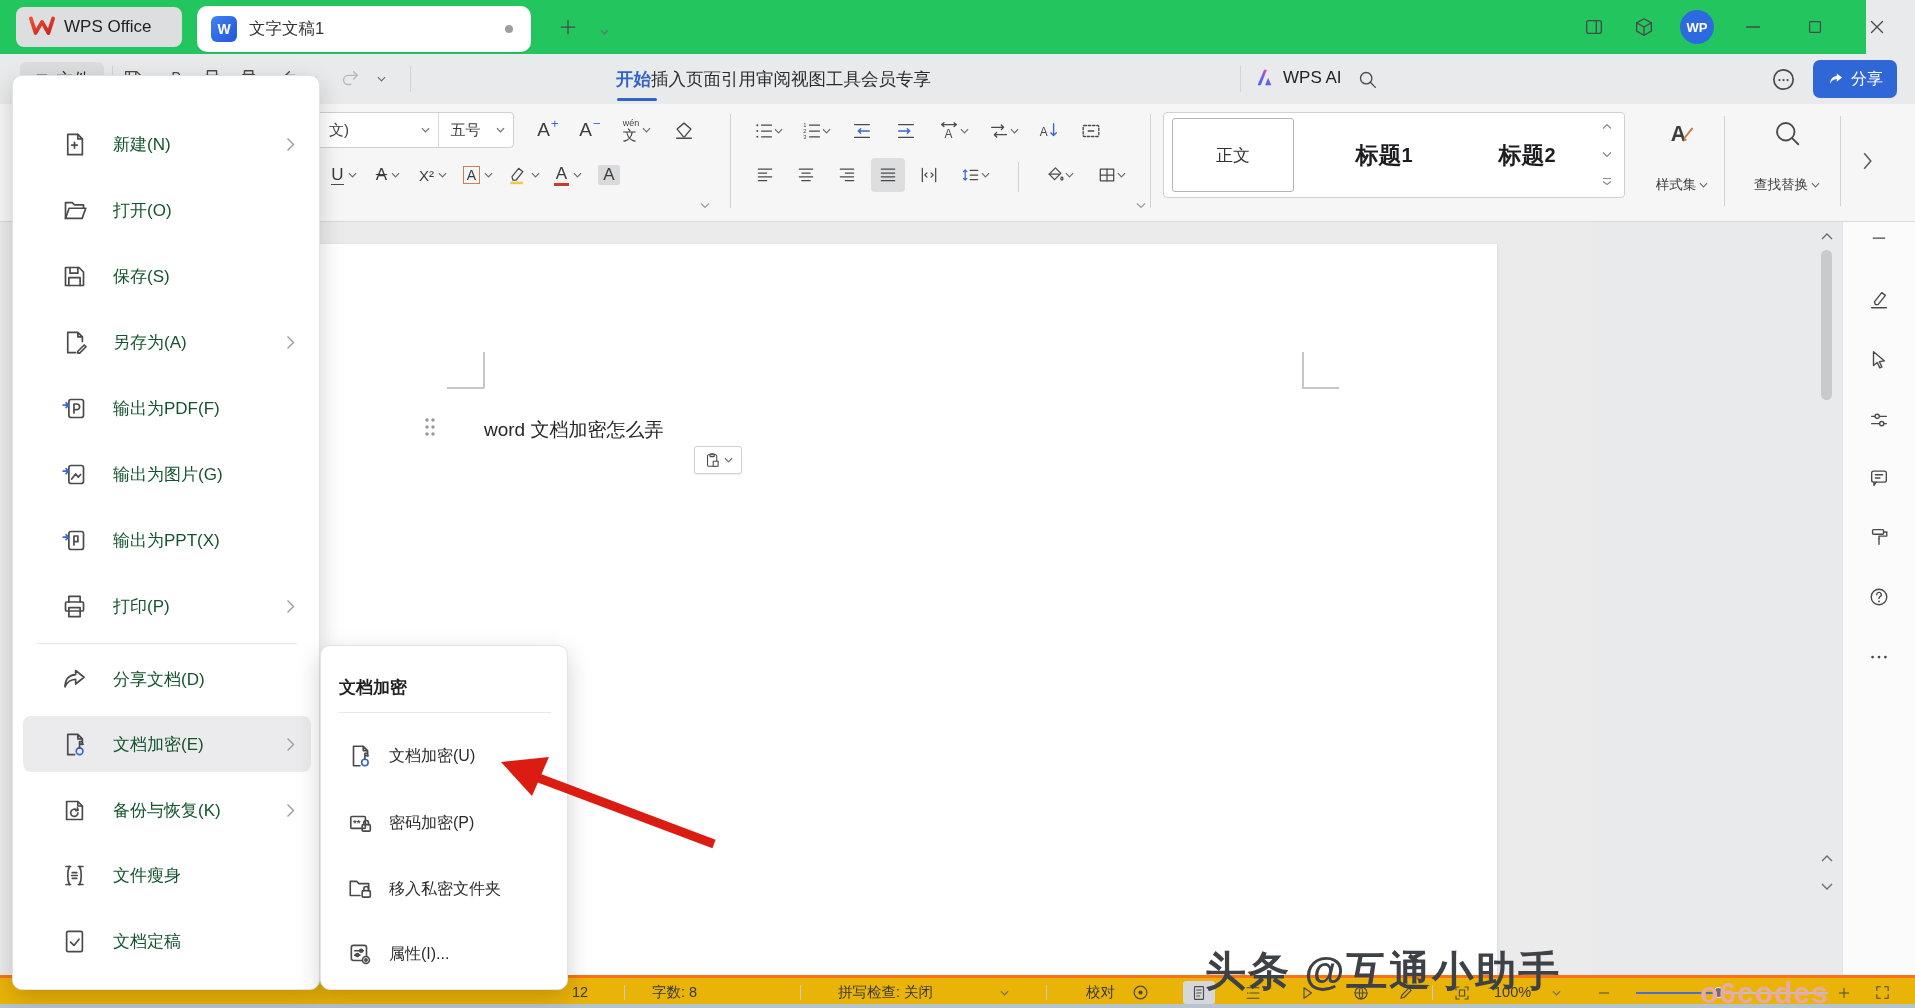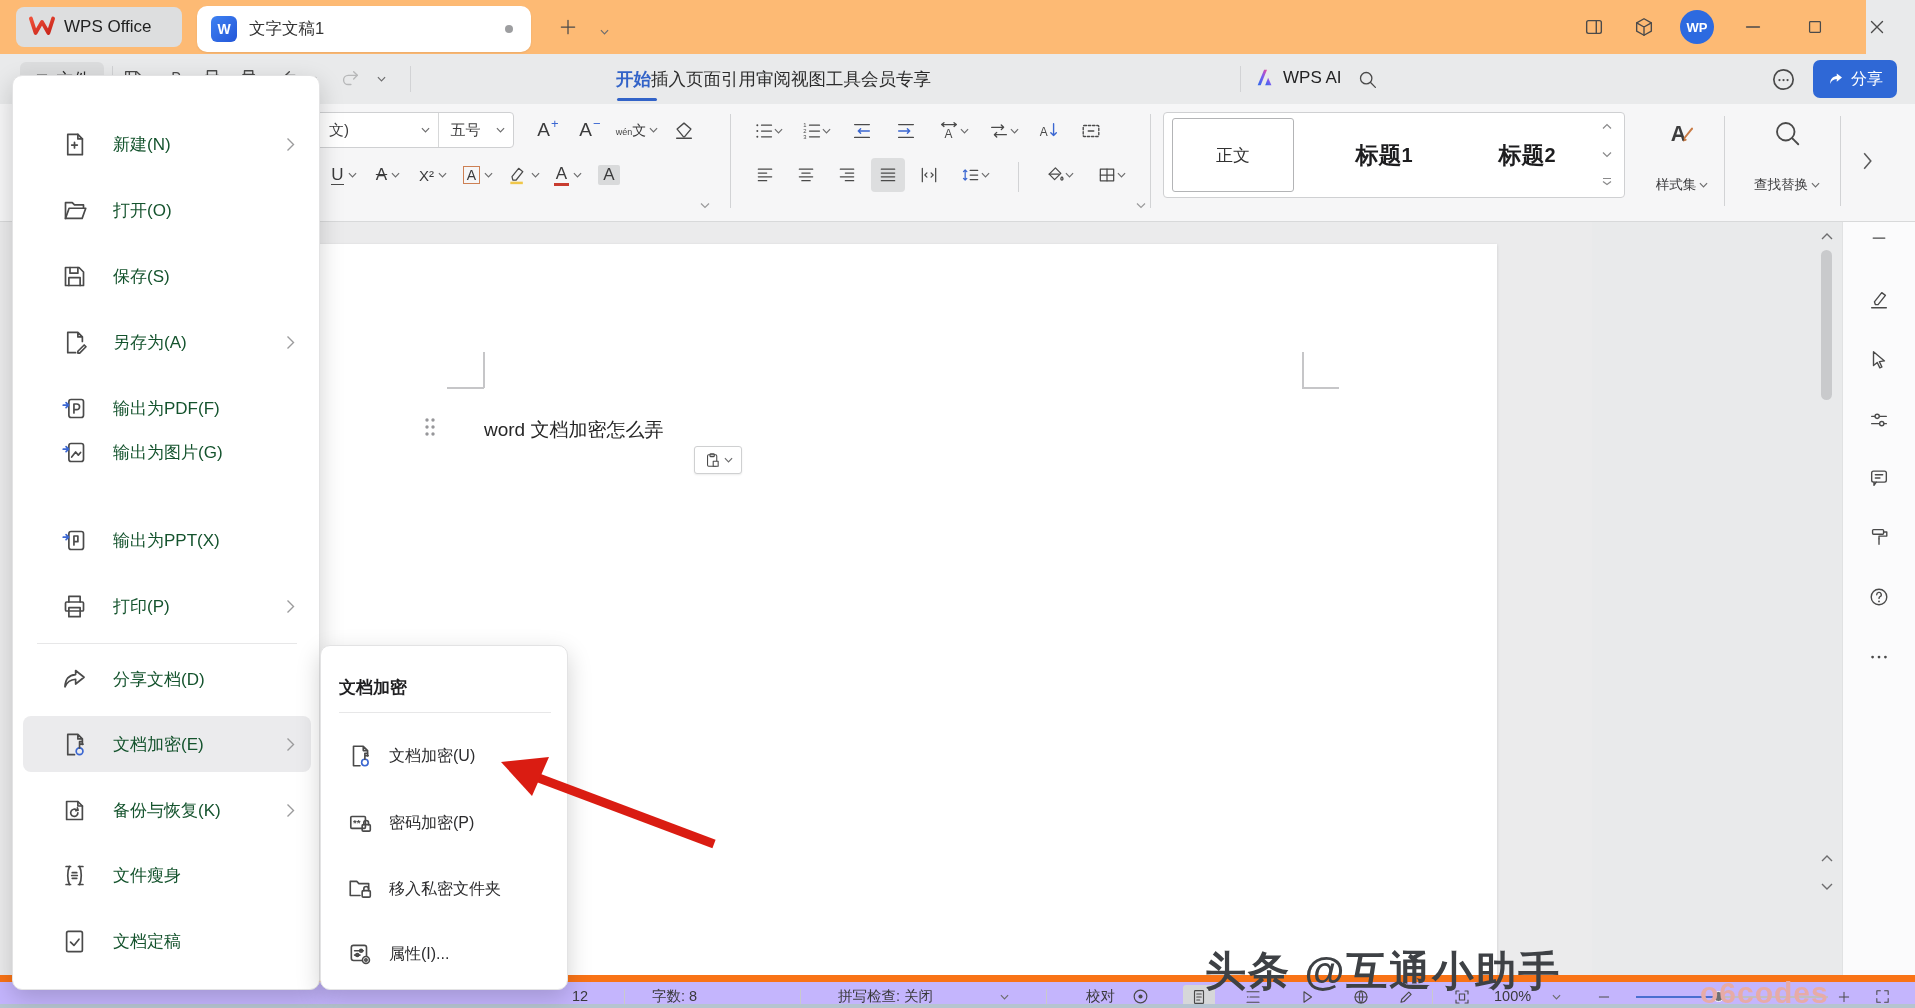--- a/index.html
+++ b/index.html
@@ -3,21 +3,21 @@
 <meta charset="utf-8">
 <style>
 *{margin:0;padding:0;box-sizing:border-box}
 html,body{width:1915px;height:1008px;overflow:hidden}
 body{font-family:"Liberation Sans","DejaVu Sans",sans-serif;background:#e9eaeb;position:relative;cursor:default}
 .abs{position:absolute}
 svg.lic{fill:none;stroke:#4a4a4a;stroke-width:1.5;stroke-linecap:round;stroke-linejoin:round}
 svg.cv{fill:none;stroke:#6d6d6e;stroke-width:1.3;width:9px;height:6px;flex:none}
 .vsep{position:absolute;width:1px;background:#d2d3d5}
 
-#titlebar{position:absolute;left:0;top:0;width:1866px;height:54px;background:#fdba74}
+#titlebar{position:absolute;left:0;top:0;width:1866px;height:54px;background:#22c55e}
 #logo-btn{position:absolute;left:16px;top:7px;width:166px;height:40px;background:#dddedf;border-radius:8px;display:flex;align-items:center;padding-left:12px;gap:8px}
 #logo-btn span{font-size:17px;color:#222;white-space:nowrap}
 #doc-tab{position:absolute;left:197px;top:6px;width:334px;height:46px;background:#fff;border-radius:10px;display:flex;align-items:center;box-shadow:0 1px 2px rgba(0,0,0,.08)}
 .wbadge{width:26px;height:26px;border-radius:6px;background:linear-gradient(135deg,#3f82f2,#2356d8);color:#fff;font-weight:bold;font-size:14px;display:flex;align-items:center;justify-content:center;margin:0 12px 0 14px;flex:none}
 #doc-tab .t{font-size:16.5px;color:#333;flex:1}
 .moddot{width:8px;height:8px;border-radius:50%;background:#9d9ea0;margin-right:18px;flex:none}
 .tico{position:absolute;top:15px;width:24px;height:24px;display:flex;align-items:center;justify-content:center}
 #avatar{position:absolute;left:1680px;top:10px;width:34px;height:34px;border-radius:50%;background:#2d6ae0;color:#fff;font-size:13px;font-weight:bold;display:flex;align-items:center;justify-content:center}
 
 #quickbar{position:absolute;left:0;top:54px;width:1915px;height:50px;background:#e9eaeb}
@@ -59,21 +59,21 @@
 .fm-label{font-size:17px;color:#14532d;white-space:nowrap}
 .fm-chev{position:absolute;right:16px;width:9px;height:15px}
 .fm-sep{position:absolute;left:24px;width:260px;height:1px;background:#e7e7e8}
 #submenu{position:absolute;left:320px;top:645px;width:248px;height:345px;background:#fff;border:1px solid #e3e3e4;border-radius:10px;box-shadow:0 8px 24px rgba(0,0,0,.18);z-index:60}
 #sm-title{position:absolute;left:18px;top:30px;font-size:17px;font-weight:bold;color:#1f1f21}
 #sm-sep{position:absolute;left:18px;top:66px;width:212px;height:1px;background:#e7e7e8}
 .sm-item{position:absolute;left:8px;width:232px;height:52px;display:flex;align-items:center;border-radius:8px;padding-left:18px}
 .sm-ic{width:26px;height:26px;margin-right:16px;flex:none}
 .sm-label{font-size:16px;color:#2c2c2e;white-space:nowrap}
 
-#statusbar{position:absolute;left:0;top:975px;width:1915px;height:29px;background:#c4b5fd;border-top:7px solid #f97316}
+#statusbar{position:absolute;left:0;top:975px;width:1915px;height:29px;background:#eab308;border-top:3px solid #f97316}
 .sb-txt{position:absolute;top:0;height:29px;line-height:29px;font-size:14.5px;color:#3a3a3c;white-space:nowrap}
 .sb-sep{position:absolute;top:7px;width:1px;height:15px;background:#c9cacb}
 .sb-ic{position:absolute;top:3px;width:32px;height:23px;display:flex;align-items:center;justify-content:center;border-radius:3px}
 .sb-ic.hl{background:#d6d7d9}
 #bottomedge{position:absolute;left:0;top:1004px;width:1915px;height:4px;background:#b6c4d0}
 
 #arrowsvg{position:absolute;left:0;top:0;z-index:70;pointer-events:none}
 #wm-main{position:absolute;left:1205px;top:944px;font-size:41px;font-weight:bold;color:#3e4145;letter-spacing:2px;z-index:90;white-space:nowrap;pointer-events:none}
 #wm-sub{position:absolute;left:1700px;top:976px;font-size:30px;font-weight:600;color:#e7aba7;letter-spacing:1px;z-index:91;white-space:nowrap;pointer-events:none}
 </style>
@@ -268,21 +268,21 @@
     </div>
     <div class="rc" style="width:36px;margin-left:16px">
       <span class="g" style="font-size:19px">A</span>
       <span style="color:#3a66d1;font-size:13px;margin:-14px 0 0 1px">+</span>
     </div>
     <div class="rc" style="width:36px;margin-left:6px">
       <span class="g" style="font-size:19px">A</span>
       <span style="color:#3a66d1;font-size:13px;margin:-14px 0 0 1px">−</span>
     </div>
     <div class="rc" style="width:46px;margin-left:6px">
-      <span style="display:flex;flex-direction:row;align-items:flex-end;line-height:1">
+      <span style="display:flex;flex-direction:column;align-items:flex-start;line-height:1">
         <span style="font-size:9px;color:#444">wén</span>
         <span style="font-size:14px;color:#3b3b3c">文</span>
       </span>
       <svg class="cv" style="margin-left:3px" viewBox="0 0 10 6">
           <path d="M1 1l4 4 4-4"></path>
         </svg>
     </div>
     <div class="rc" style="width:36px;margin-left:6px">
       <svg class="lic" width="22" height="22" viewBox="0 0 24 24">
           <path d="M12 4.5l7.5 6.5-7 8.5h-1l-7-8.5z"></path>
@@ -667,21 +667,21 @@
       </svg>
   </div>
   <div class="fm-item" style="top:304px">
     <svg class="fm-ic lic" viewBox="0 0 24 24">
         <rect x="7" y="4" width="13" height="16" rx="2"></rect>
         <path d="M11.5 16v-8h2.5a2.5 2.5 0 010 5h-2.5"></path>
         <path d="M2 9h4.5M4.5 6.8L6.8 9l-2.3 2.2" stroke="#3a66d1"></path>
       </svg>
     <span class="fm-label">输出为PDF(F)</span>
   </div>
-  <div class="fm-item" style="top:348px">
+  <div class="fm-item" style="top:370px">
     <svg class="fm-ic lic" viewBox="0 0 24 24">
         <rect x="7" y="4" width="13" height="16" rx="2"></rect>
         <path d="M9.5 16l3.5-4.5 2.4 2.8 2-2.3"></path>
         <path d="M2 9h4.5M4.5 6.8L6.8 9l-2.3 2.2" stroke="#3a66d1"></path>
       </svg>
     <span class="fm-label">输出为图片(G)</span>
   </div>
   <div class="fm-item" style="top:436px">
     <svg class="fm-ic lic" viewBox="0 0 24 24">
         <rect x="7" y="4" width="13" height="16" rx="2"></rect>

